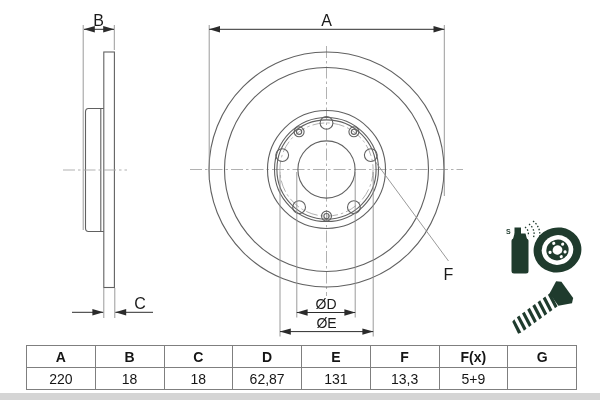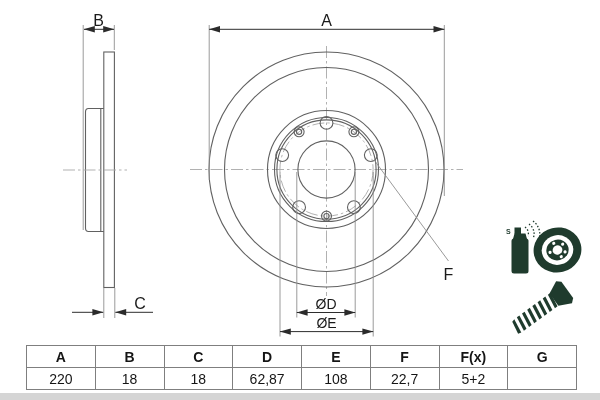--- a/index.html
+++ b/index.html
@@ -162,23 +162,23 @@
     <td>E</td>
     <td>F</td>
     <td>F(x)</td>
     <td>G</td>
   </tr>
   <tr>
     <td>220</td>
     <td>18</td>
     <td>18</td>
     <td>62,87</td>
-    <td>108</td>
-    <td>22,7</td>
-    <td>5+2</td>
+    <td>131</td>
+    <td>13,3</td>
+    <td>5+9</td>
     <td></td>
   </tr>
 </tbody>
     </table>
 
 <div id="bottom-band"></div>
 
 </div>
 
 </body></html>

